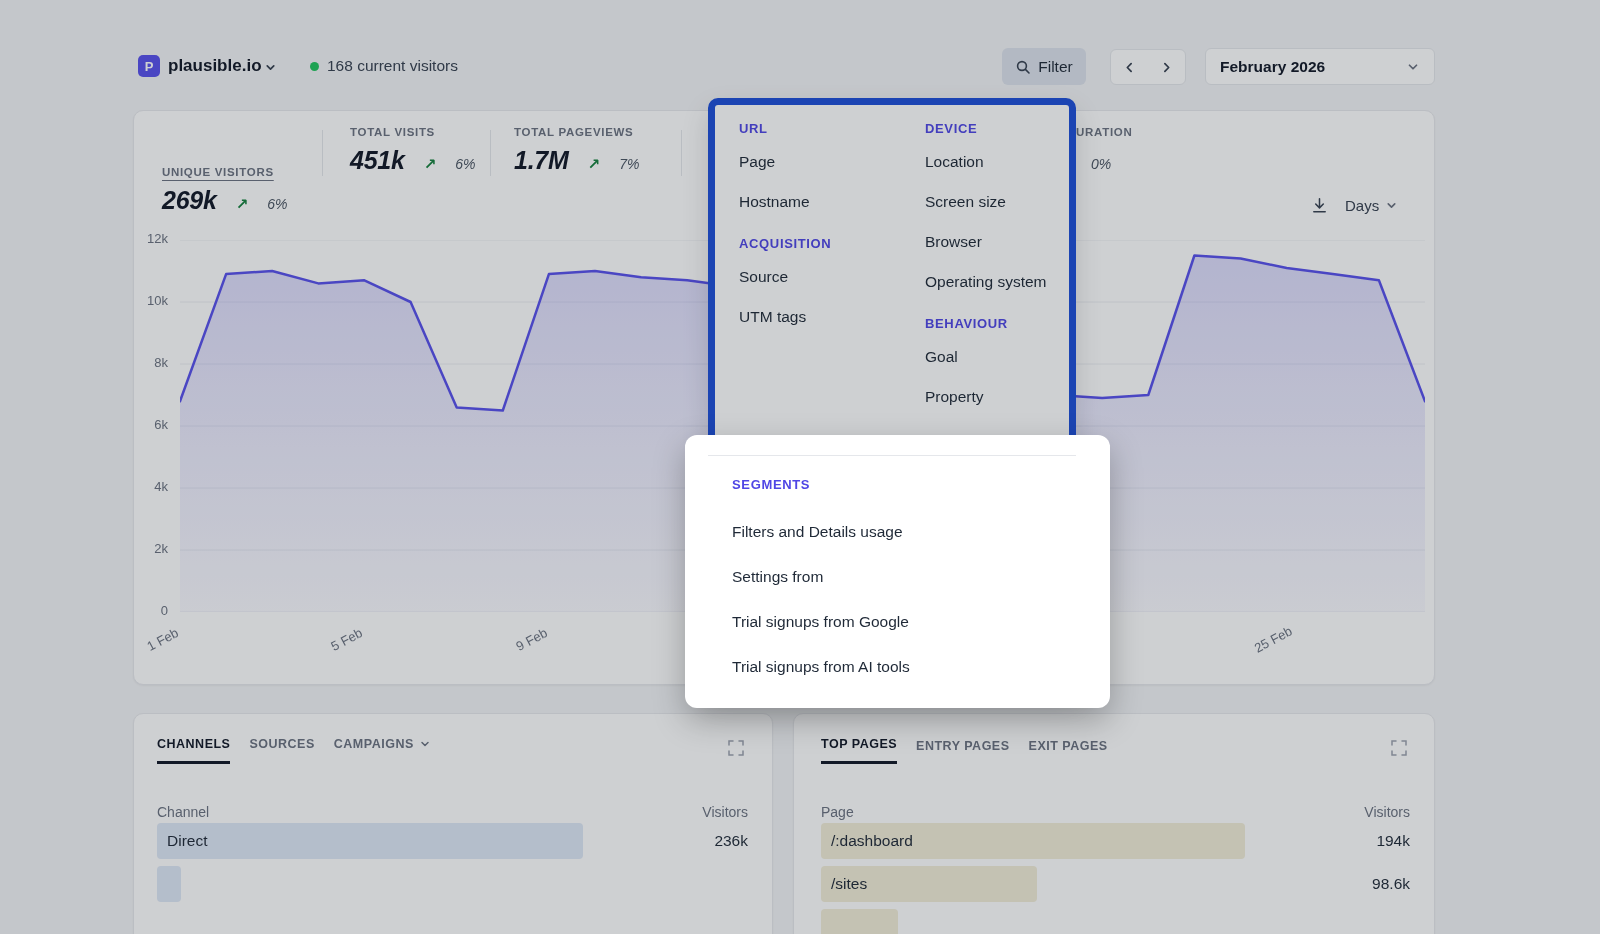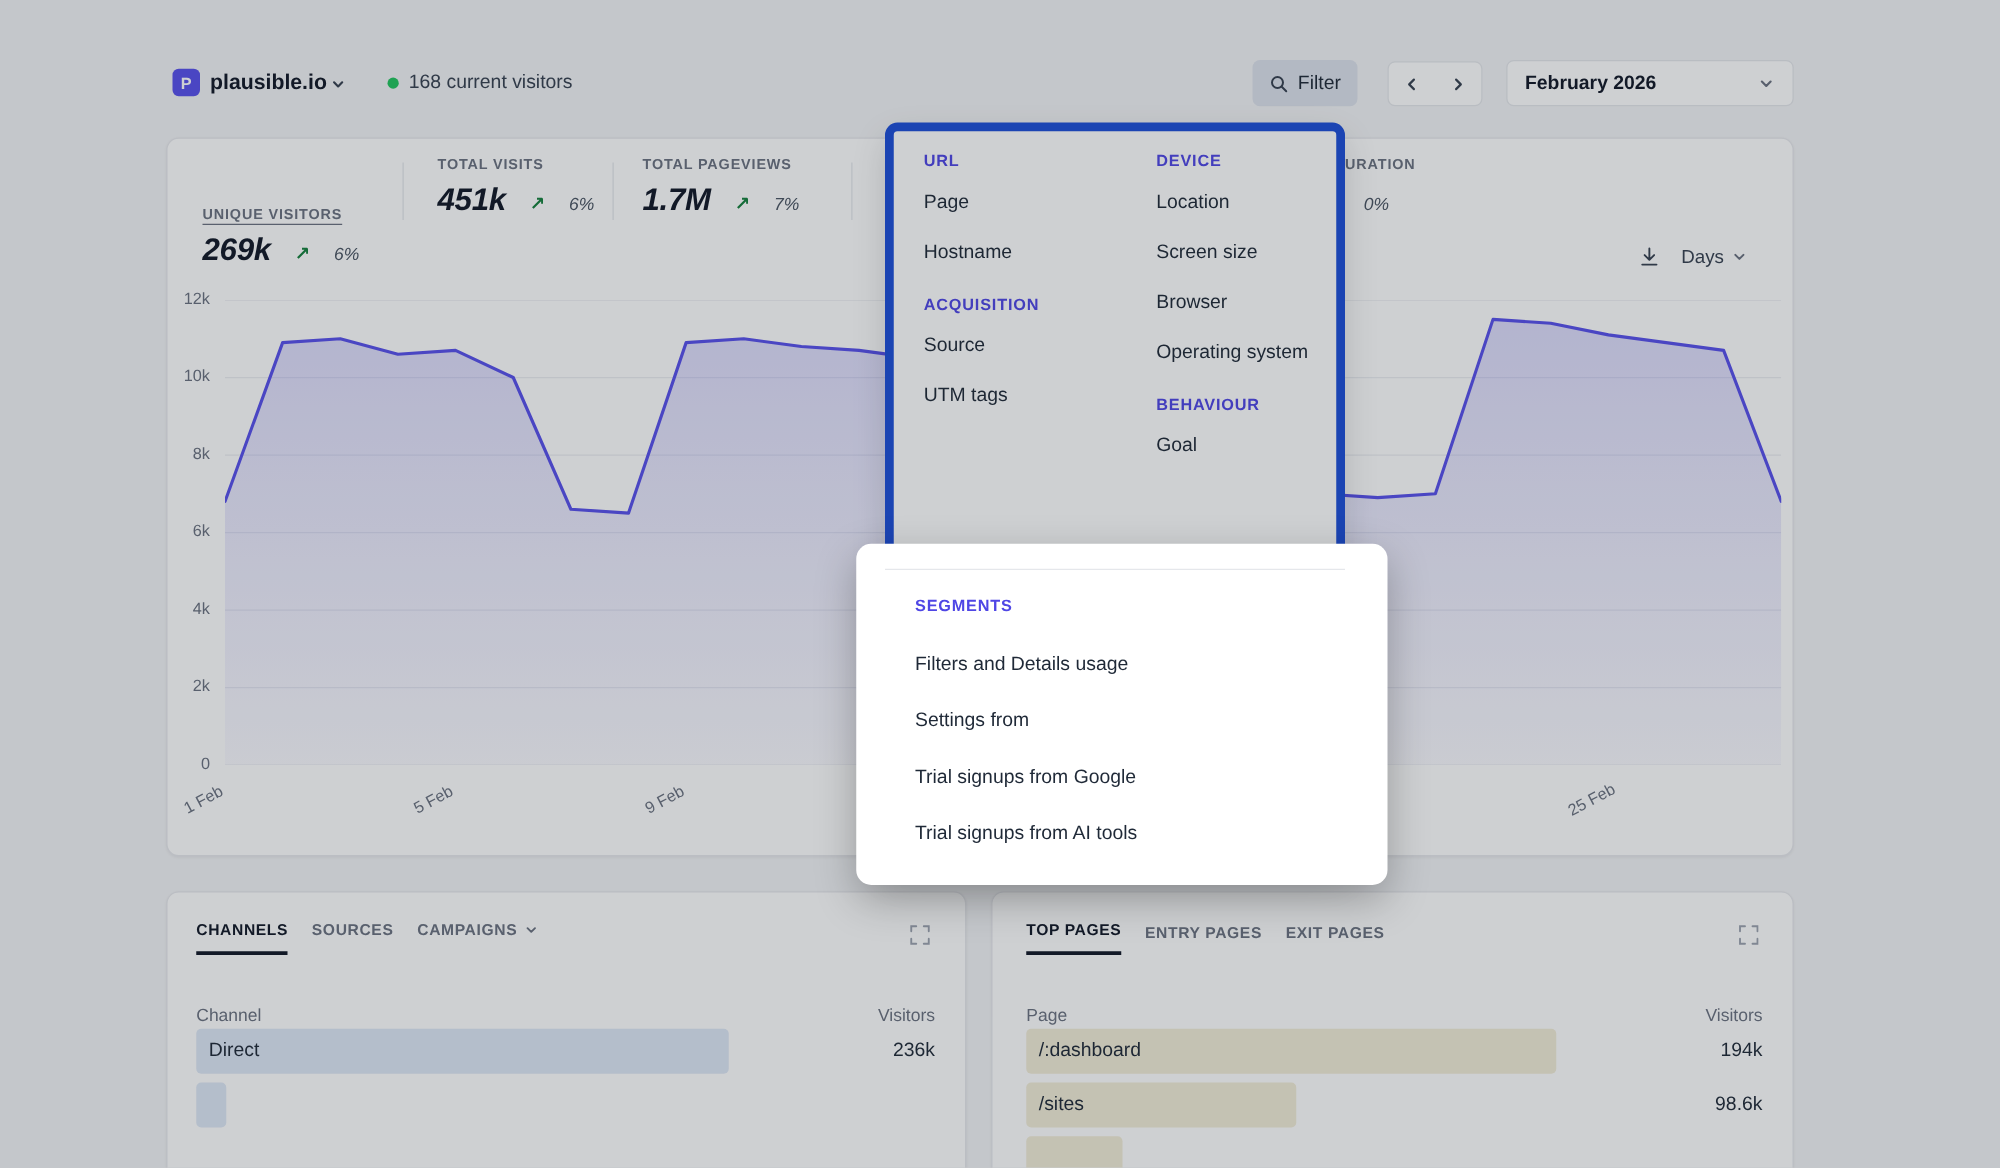--- a/index.html
+++ b/index.html
@@ -234,20 +234,21 @@
     <div class="fm-item">UTM tags</div>
   </div>
   <div class="fm-col c2">
     <div class="fm-header">DEVICE</div>
     <div class="fm-item">Location</div>
     <div class="fm-item">Screen size</div>
     <div class="fm-item">Browser</div>
     <div class="fm-item">Operating system</div>
     <div class="fm-header">BEHAVIOUR</div>
     <div class="fm-item">Goal</div>
+    <div class="fm-item">Property</div>
   </div>
 </div>
 
 <div class="abs card left-card"></div>
 <div class="abs tabs tabs-left">
   <span class="tab active">CHANNELS</span>
   <span class="tab">SOURCES</span>
   <span class="tab">
     <span>CAMPAIGNS</span>
     <svg class="icon" width="12" height="12" viewBox="0 0 12 12">

